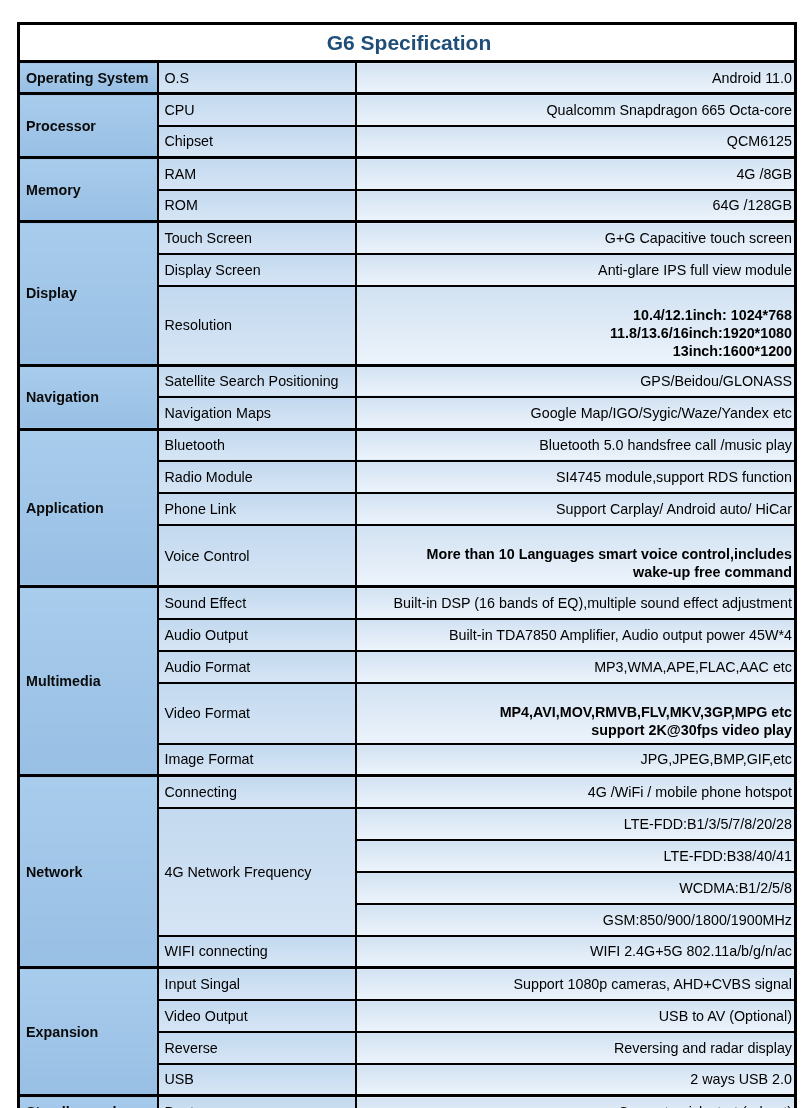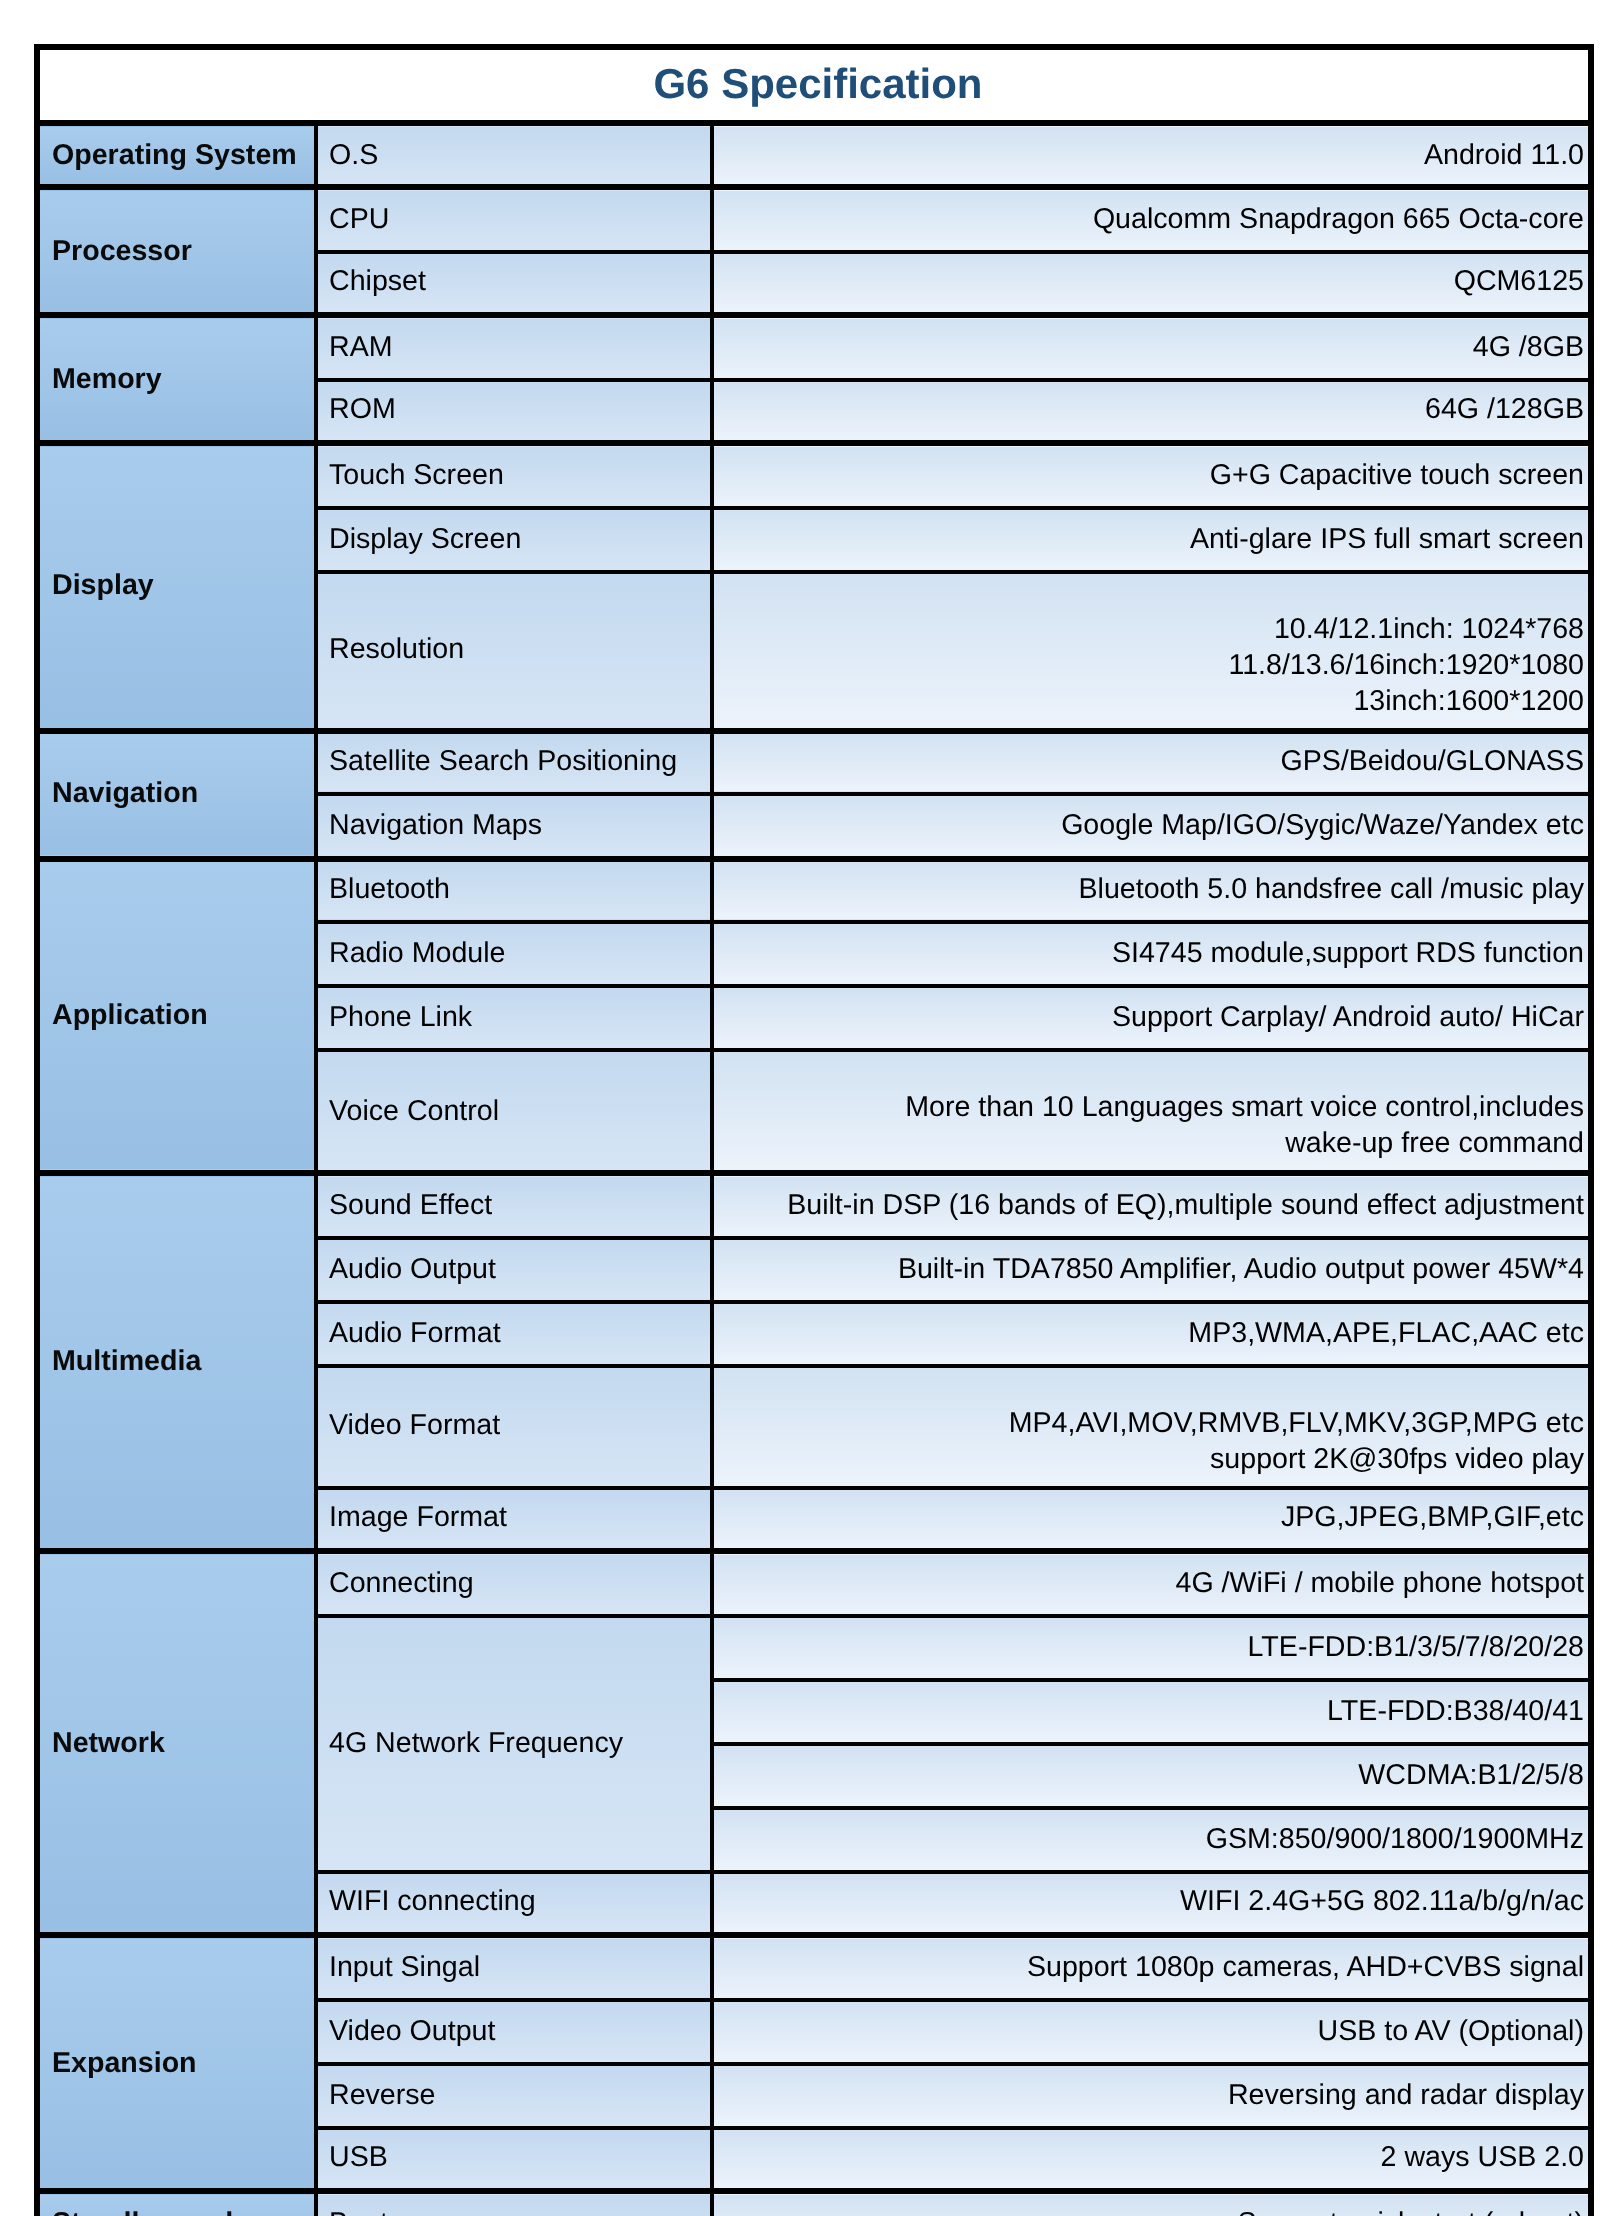--- a/index.html
+++ b/index.html
@@ -57,21 +57,21 @@
   }
   td.v {
     background: linear-gradient(180deg, var(--col3-bg-top, #d2e2f2), var(--col3-bg-bottom, #ecf3fb));
     text-align: right;
   }
   tr.h32 { height: 32px; }
   tr.h69 { height: 69px; }
   tr.h51 { height: 51px; }
   tr.h52 { height: 52px; }
   td .line { line-height: 18px; white-space: nowrap; }
-  td.multi { padding-top: 19px; padding-bottom: 4px; }
+  td.multi { padding-top: 19px; padding-bottom: 4px; font-weight: bold; }
 </style>
 </head>
 <body>
 
 <div class="page">
   <table class="spec">
     <colgroup>
         <col class="c1">
         <col class="c2">
         <col class="c3">
@@ -108,21 +108,21 @@
       <td class="v">64G /128GB</td>
     </tr>
 
     <tr class="sec h32">
       <td class="cat" rowspan="3">Display</td>
       <td class="k">Touch Screen</td>
       <td class="v">G+G Capacitive touch screen</td>
     </tr>
     <tr class="h32">
       <td class="k">Display Screen</td>
-      <td class="v">Anti-glare IPS full smart screen</td>
+      <td class="v">Anti-glare IPS full view module</td>
     </tr>
     <tr class="h69">
       <td class="k">Resolution</td>
       <td class="v multi">
         <div class="line">10.4/12.1inch: 1024*768</div>
         <div class="line">11.8/13.6/16inch:1920*1080</div>
         <div class="line">13inch:1600*1200</div>
       </td>
     </tr>
 

